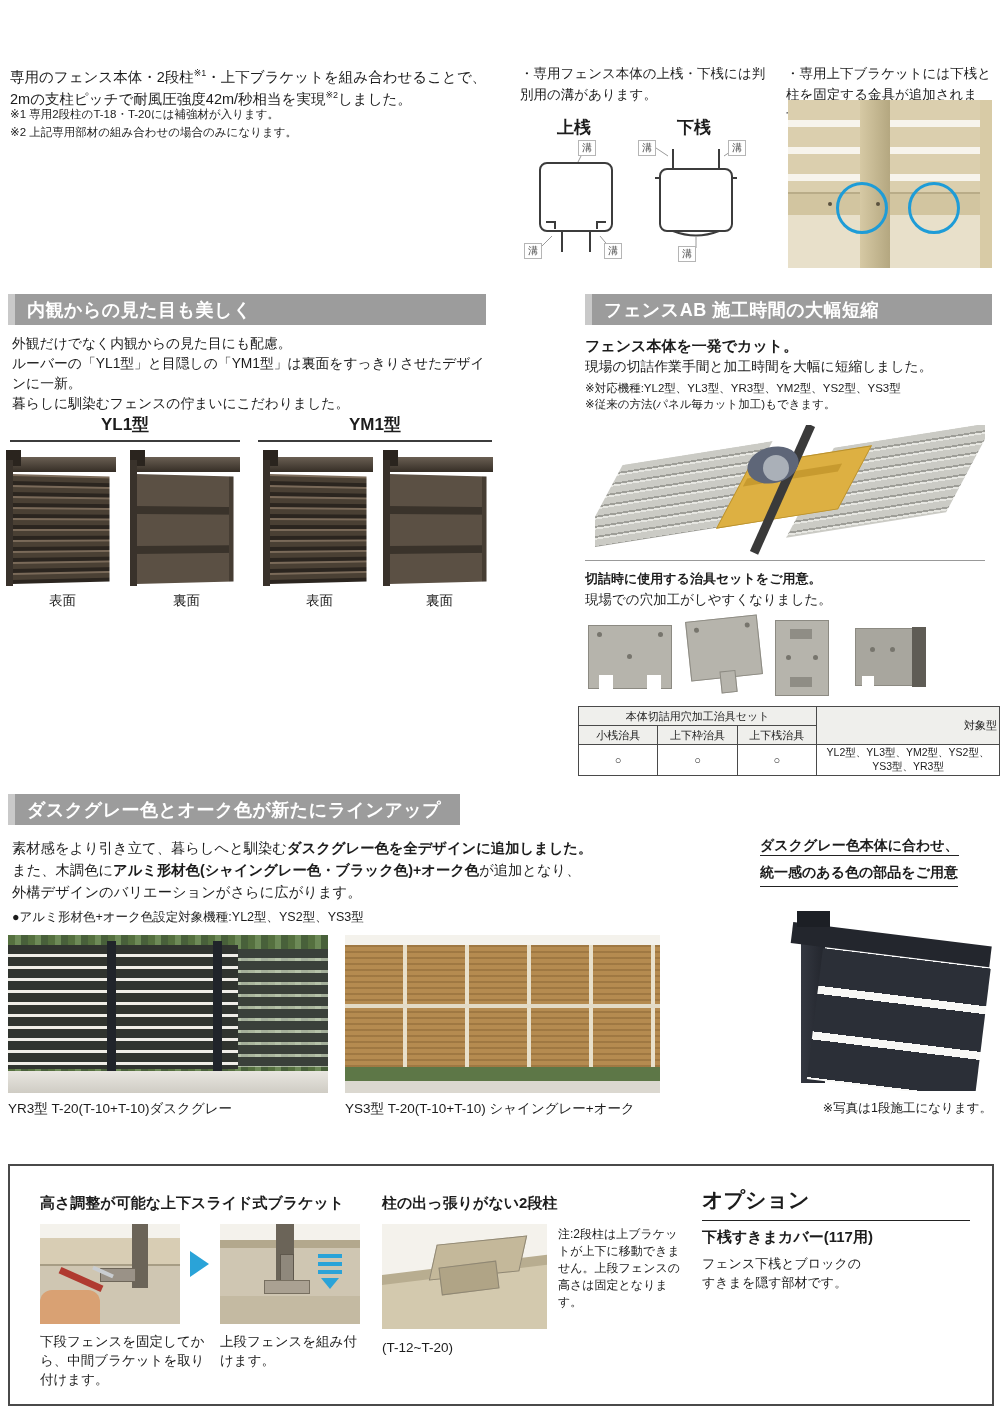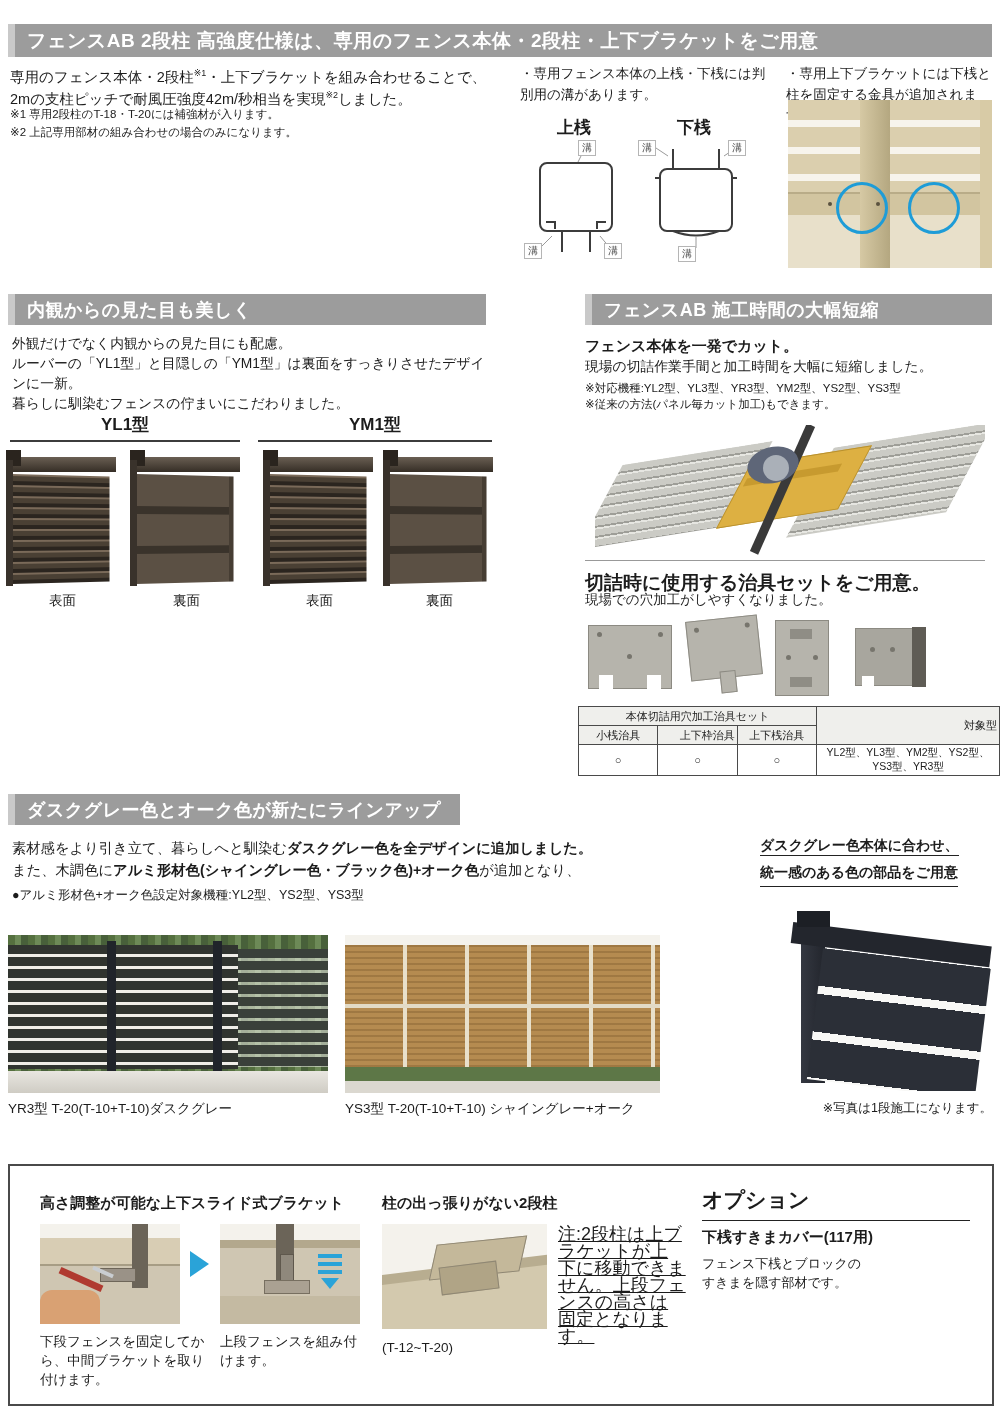--- a/index.html
+++ b/index.html
@@ -57,23 +57,20 @@
   .jigpart{position:absolute;background:#b6b4ac;border:1px solid #8c8a82;}
   .jigpart .hole{position:absolute;width:5px;height:5px;border-radius:50%;background:#77756d;}
   .jigpart .notch{position:absolute;background:#fff;}
   .jigpart .slot{position:absolute;background:#8f8d85;}
 </style>
 </head>
 <body>
 
 <div id="page">
 
-  <div class="abs bar" style="top:24px;left:8px;width:984px;height:33px;font-size:19px;">
-    <span>フェンスAB 2段柱 高強度仕様は、専用のフェンス本体・2段柱・上下ブラケットをご用意</span>
-  </div>
 
   <div class="abs body-txt" style="top:66px;left:10px;width:494px;font-size:14.5px;">
     <span>専用のフェンス本体・2段柱</span><span class="sup">※1</span><span>・上下ブラケットを組み合わせることで、2mの支柱ピッチで耐風圧強度42m/秒相当を実現</span><span class="sup">※2</span><span>しました。</span>
   </div>
 
   <div class="abs note" style="top:106px;left:10px;width:480px;">
     <div>※1 専用2段柱のT-18・T-20には補強材が入ります。</div>
     <div>※2 上記専用部材の組み合わせの場合のみになります。</div>
   </div>
 
@@ -190,21 +187,21 @@
       transform:skew(-28deg,-9deg);"></div>
     <div style="position:absolute;left:183px;top:-6px;width:9px;height:140px;background:#3a3a3a;
       transform:rotate(24deg);"></div>
     <div style="position:absolute;left:152px;top:22px;width:52px;height:36px;border-radius:50%;
       background:#5e6678;transform:rotate(-14deg);"></div>
     <div style="position:absolute;left:168px;top:30px;width:26px;height:26px;border-radius:50%;
       background:#aab0b8;"></div>
   </div>
 
   <div class="abs" style="top:560px;left:585px;width:400px;border-top:1px solid #999;"></div>
-  <div class="abs b" style="top:570px;left:585px;font-size:19px;">切詰時に使用する治具セットをご用意。</div>
+  <div class="abs b" style="top:570px;left:585px;font-size:13px;">切詰時に使用する治具セットをご用意。</div>
   <div class="abs" style="top:591px;left:585px;font-size:13.5px;">現場での穴加工がしやすくなりました。</div>
 
   <div class="jigpart" style="top:625px;left:588px;width:82px;height:62px;">
     <div class="hole" style="left:8px;top:6px;"></div>
       <div class="hole" style="right:8px;top:6px;"></div>
     <div class="notch" style="left:10px;bottom:-1px;width:14px;height:14px;"></div>
     <div class="notch" style="right:10px;bottom:-1px;width:14px;height:14px;"></div>
     <div class="hole" style="left:38px;top:28px;"></div>
   </div>
   <div class="jigpart" style="top:618px;left:688px;width:70px;height:58px;transform:rotate(-6deg);">
@@ -226,21 +223,21 @@
   </div>
 
   <table class="jig abs" style="top:706px;left:578px;">
     <tbody>
         <tr>
       <td class="hd b" colspan="3" style="width:228px;height:16px;">本体切詰用穴加工治具セット</td>
       <td class="hd b" rowspan="2" style="width:182px;text-align:right;">対象型</td>
     </tr>
     <tr>
       <td class="hd" style="width:76px;height:16px;">小桟治具</td>
-      <td class="hd" style="width:76px;text-align:right;">上下枠治具</td>
+      <td class="hd" style="width:76px;">上下枠治具</td>
       <td class="hd" style="width:76px;">上下桟治具</td>
     </tr>
     <tr>
       <td style="height:17px;">○</td>
       <td>○</td>
       <td>○</td>
       <td style="font-size:10.5px;">YL2型、YL3型、YM2型、YS2型、YS3型、YR3型</td>
     </tr>
   </tbody>
     </table>
@@ -248,20 +245,21 @@
   <div class="abs bar" style="top:794px;left:8px;width:452px;height:31px;font-size:18px;">
     <span>ダスクグレー色とオーク色が新たにラインアップ</span>
   </div>
   <div class="abs" style="top:837px;left:12px;width:620px;font-size:14.3px;line-height:22px;">
     <div>
       <span>素材感をより引き立て、暮らしへと馴染む</span><span class="b">ダスクグレー色を全デザインに追加しました。</span>
     </div>
     <div>
       <span>また、木調色に</span><span class="b">アルミ形材色(シャイングレー色・ブラック色)+オーク色</span><span>が追加となり、</span>
     </div>
+    <div>外構デザインのバリエーションがさらに広がります。</div>
     <div style="font-size:12.5px;margin-top:3px;">●アルミ形材色+オーク色設定対象機種:YL2型、YS2型、YS3型</div>
   </div>
 
   <div class="abs b" style="top:837px;left:760px;width:232px;font-size:14px;">
     <div style="display:inline-block;border-bottom:1.5px solid #222;margin-bottom:8px;">ダスクグレー色本体に合わせ、</div><br>
     <div style="display:inline-block;border-bottom:1.5px solid #222;padding-bottom:4px;">統一感のある色の部品をご用意</div>
   </div>
 
   <div class="photo" style="top:935px;left:8px;width:320px;height:158px;
        background:repeating-linear-gradient(90deg,#55703f 0 7px,#6d8a57 7px 13px,#48603a 13px 20px);">
@@ -335,21 +333,21 @@
     <div class="photo" style="top:58px;left:372px;width:165px;height:105px;background:#f4f2ec;">
       <div style="position:absolute;left:-10px;top:46px;width:200px;height:70px;background:#d3c9ae;
         transform:rotate(-7deg);"></div>
       <div style="position:absolute;left:-10px;top:40px;width:200px;height:10px;background:#b8ad90;
         transform:rotate(-7deg);"></div>
       <div style="position:absolute;left:52px;top:16px;width:86px;height:34px;background:#c4b89a;
         border:1px solid #8f8774;transform:skew(-18deg) rotate(-6deg);"></div>
       <div style="position:absolute;left:58px;top:40px;width:56px;height:26px;background:#b0a486;
         border:1px solid #8f8774;transform:rotate(-7deg);"></div>
     </div>
-    <div class="abs" style="top:60px;left:548px;width:128px;font-size:18px;line-height:17px;text-decoration:underline;">注:2段柱は上ブラケットが上下に移動できません。上段フェンスの高さは固定となります。</div>
+    <div class="abs" style="top:60px;left:548px;width:128px;font-size:12px;line-height:17px;">注:2段柱は上ブラケットが上下に移動できません。上段フェンスの高さは固定となります。</div>
     <div class="abs capt" style="top:172px;left:372px;width:300px;line-height:19px;">
       <div>(T-12~T-20)</div>
     </div>
 
     <div class="abs b" style="top:20px;left:692px;font-size:21px;">オプション</div>
     <div class="abs" style="top:54px;left:692px;width:268px;border-top:1.5px solid #222;"></div>
     <div class="abs b" style="top:62px;left:692px;font-size:15px;">下桟すきまカバー(117用)</div>
     <div class="abs" style="top:88px;left:692px;width:162px;font-size:13px;line-height:19px;">フェンス下桟とブロックのすきまを隠す部材です。</div>
   </div>
 

